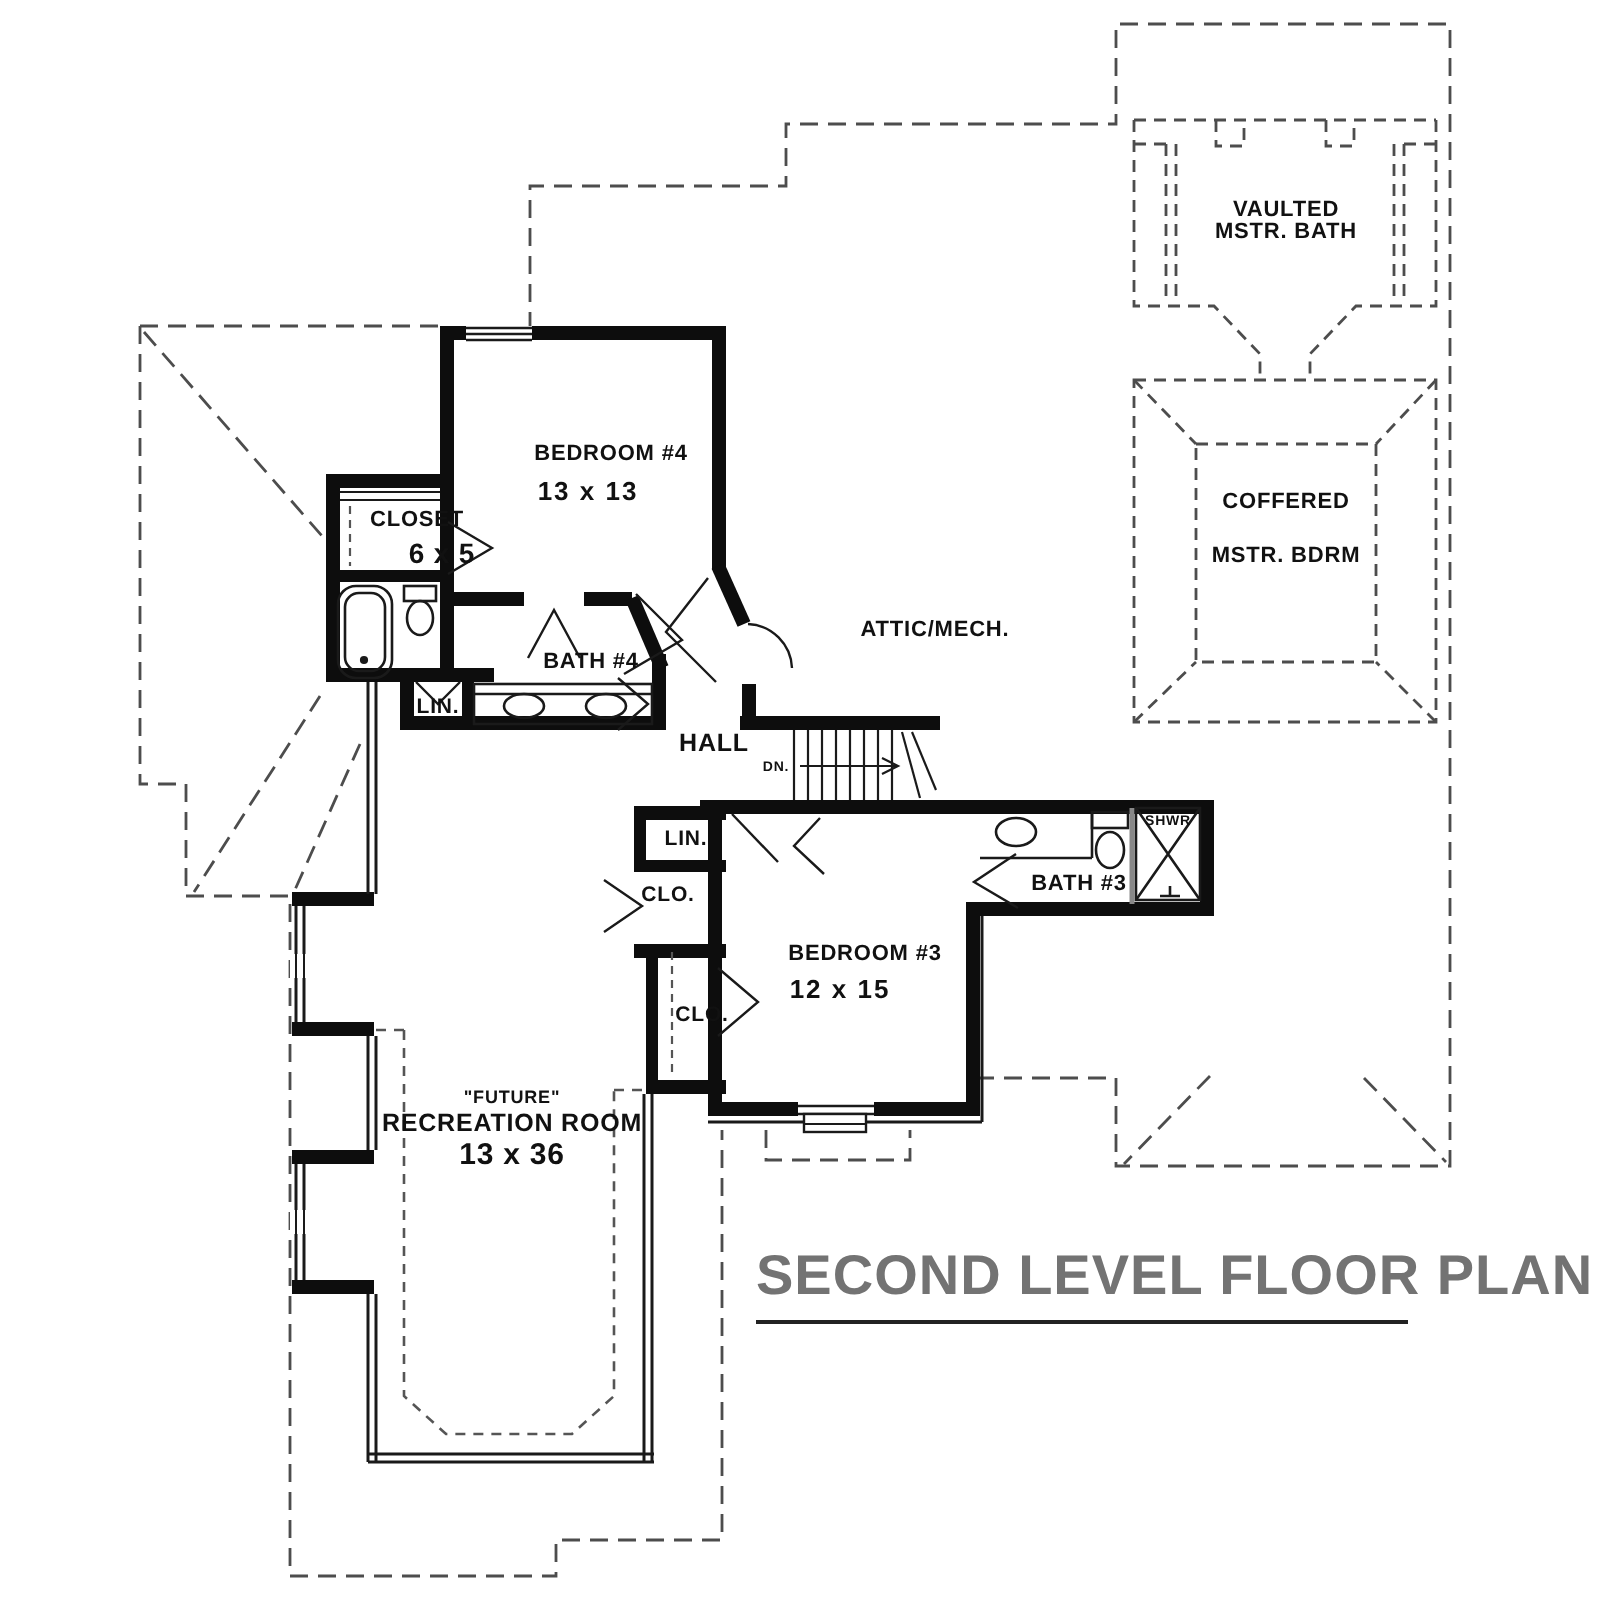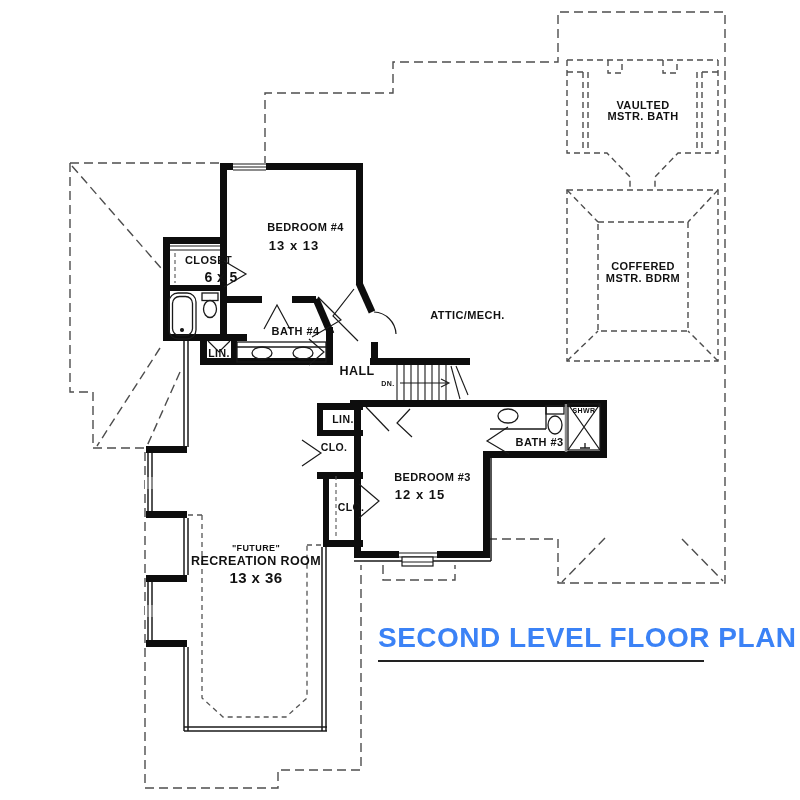--- a/index.html
+++ b/index.html
@@ -4,21 +4,21 @@
 <style>
   html,body{margin:0;padding:0;background:#ffffff;}
   #plan{position:relative;width:800px;height:800px;background:#ffffff;overflow:hidden;
         font-family:"Liberation Sans", sans-serif;}
   #plan svg{position:absolute;left:0;top:0;}
   .lbl{position:absolute;transform:translate(-50%,-50%);color:#111;font-weight:bold;
        white-space:nowrap;text-align:center;line-height:1.05;letter-spacing:.4px;}
   .s7{font-size:7px;}  .s8{font-size:11px;}  .s9{font-size:9px;}
   .s10{font-size:10.5px;} .s11{font-size:11px;padding-left:23px;} .s12{font-size:12.5px;text-align:center;}
   .s14{font-size:14px;margin-left:24px;} .s15{font-size:15px;} .s16{font-size:13px;letter-spacing:1px;}
-  #title{position:absolute;left:378px;top:622px;width:326px;color:#3b82f6;
+  #title{position:absolute;left:378px;top:622px;width:326px;color:#737373;
          font-size:28px;font-weight:bold;letter-spacing:.5px;white-space:nowrap;
          border-bottom:2px solid #222;padding-bottom:6px;}
 </style>
 </head>
 <body>
 
 <div id="plan">
 <svg width="800" height="800" viewBox="0 0 800 800">
 
   <g stroke="#4d4d4d" stroke-width="1.4" stroke-dasharray="9 5" fill="none">
@@ -238,21 +238,21 @@
 
   <div class="lbl s11" style="left:421px;top:478px">BEDROOM #3</div>
   <div class="lbl s16" style="left:420px;top:495px">12 x 15</div>
 
   <div class="lbl s11" style="left:528px;top:443px">BATH #3</div>
   <div class="lbl s7" style="left:584px;top:411px">SHWR</div>
 
   <div class="lbl s8" style="left:643px;top:106px">VAULTED</div>
   <div class="lbl s8" style="left:643px;top:117px">MSTR. BATH</div>
 
-  <div class="lbl s8" style="left:643px;top:267px">COFFERED</div>
+  <div class="lbl s8" style="left:643px;top:252px">COFFERED</div>
   <div class="lbl s8" style="left:643px;top:279px">MSTR. BDRM</div>
 
   <div class="lbl s9" style="left:256px;top:549px">"FUTURE"</div>
   <div class="lbl s12" style="left:256px;top:562px">RECREATION ROOM</div>
   <div class="lbl s15" style="left:256px;top:578px">13 x 36</div>
 </div>
 
 <div id="title">SECOND LEVEL FLOOR PLAN</div>
 </div>
 

